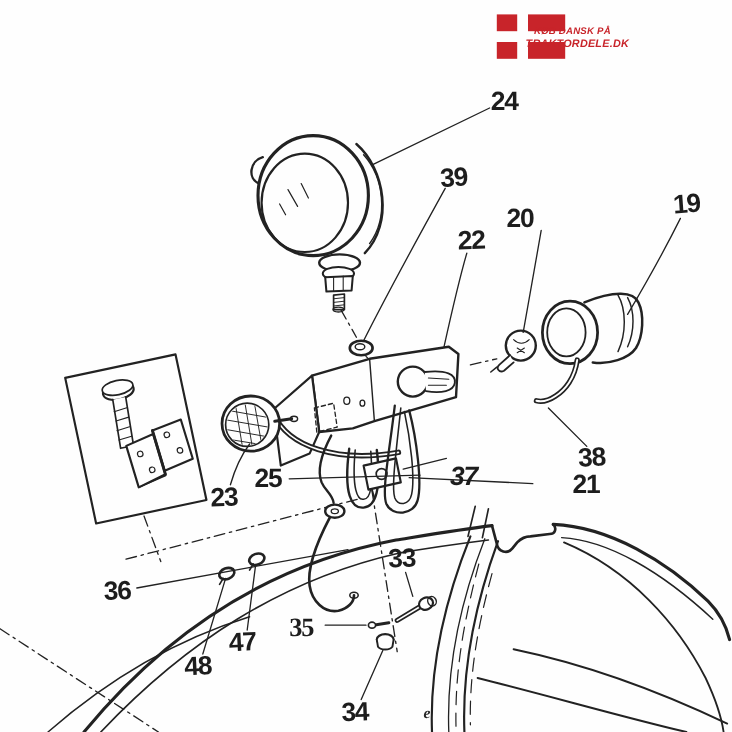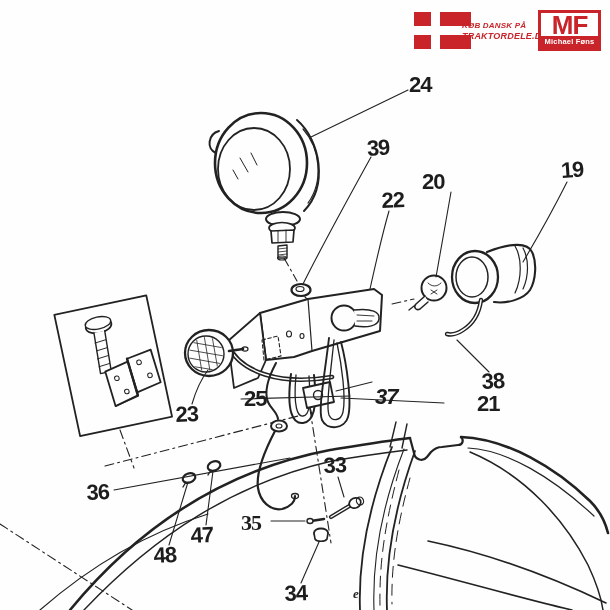--- a/index.html
+++ b/index.html
@@ -26,22 +26,22 @@
   }
 
   
   .flag{position:absolute;left:414px;top:12px;width:57px;height:37px;}
   .flag .q{position:absolute;background:#c8242a;}
   .flag .q1{left:0;top:0;width:17px;height:14px;}
   .flag .q2{left:26px;top:0;width:31px;height:14px;}
   .flag .q3{left:0;top:23px;width:17px;height:14px;}
   .flag .q4{left:26px;top:23px;width:31px;height:14px;}
   .slogan{
-    position:absolute;left:462px;top:21px;width:78px;
-    color:#c8242a;font-weight:bold;font-style:italic;text-align:left;line-height:1.25;
+    position:absolute;left:438px;top:21px;width:78px;
+    color:#c8242a;font-weight:bold;font-style:italic;text-align:center;line-height:1.25;
   }
   .slogan .l1{font-size:8px;letter-spacing:0.2px;}
   .slogan .l2{font-size:9px;letter-spacing:0.2px;}
   .mf-box{
     position:absolute;left:538px;top:10px;width:63px;height:41px;
     border:3px solid #c8242a;background:#ffffff;box-sizing:border-box;
   }
   .mf-initials{
     color:#c8242a;font-weight:bold;font-size:26px;line-height:24px;
     text-align:center;letter-spacing:-1px;
@@ -244,21 +244,21 @@
     </g>
   </svg>
 
   <div class="labels-layer">
       <div class="part-label" style="left: 409px; top: 72px; transform: rotate(0deg);">24</div>
       <div class="part-label" style="left: 366px; top: 136px; transform: rotate(-4deg);">39</div>
       <div class="part-label" style="left: 381px; top: 188px; transform: rotate(-2deg);">22</div>
       <div class="part-label" style="left: 422px; top: 169px; transform: rotate(0deg);">20</div>
       <div class="part-label" style="left: 560px; top: 158px; transform: rotate(-4deg);">19</div>
       <div class="part-label" style="left: 175px; top: 402px; transform: rotate(-2deg);">23</div>
-      <div class="part-label" style="left: 212px; top: 386px; transform: rotate(0deg); margin-left: 32px;">25</div>
+      <div class="part-label" style="left: 212px; top: 386px; transform: rotate(0deg);">25</div>
       <div class="part-label" style="left: 375px; top: 384px; transform: rotate(0deg); font-style: italic;">37</div>
       <div class="part-label" style="left: 445px; top: 391px; transform: rotate(0deg); margin-left: 32px;">21</div>
       <div class="part-label" style="left: 481px; top: 369px; transform: rotate(-3deg);">38</div>
       <div class="part-label" style="left: 86px; top: 480px; transform: rotate(-2deg);">36</div>
       <div class="part-label" style="left: 323px; top: 453px; transform: rotate(-2deg);">33</div>
       <div class="part-label" style="left: 241px; top: 510px; transform: rotate(0deg); font-family: Liberation Serif, serif;">35</div>
       <div class="part-label" style="left: 190px; top: 523px; transform: rotate(-3deg);">47</div>
       <div class="part-label" style="left: 153px; top: 543px; transform: rotate(-3deg);">48</div>
       <div class="part-label" style="left: 284px; top: 581px; transform: rotate(-2deg);">34</div>
     </div>
@@ -268,18 +268,14 @@
   <div class="flag">
     <div class="q q1"></div>
     <div class="q q2"></div>
     <div class="q q3"></div>
     <div class="q q4"></div>
   </div>
   <div class="slogan">
     <div class="l1">KØB DANSK PÅ</div>
     <div class="l2">TRAKTORDELE.DK</div>
   </div>
-  <div class="mf-box">
-    <div class="mf-initials">MF</div>
-    <div class="mf-name">Michael Føns</div>
-  </div>
 
 </div>
 
 </body></html>

